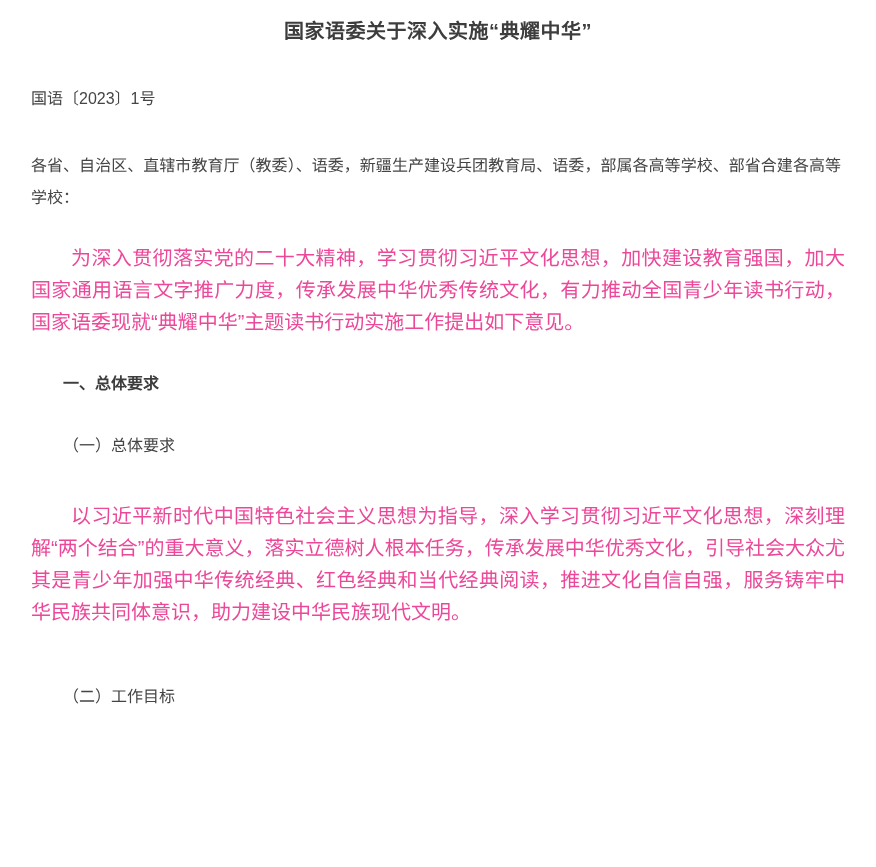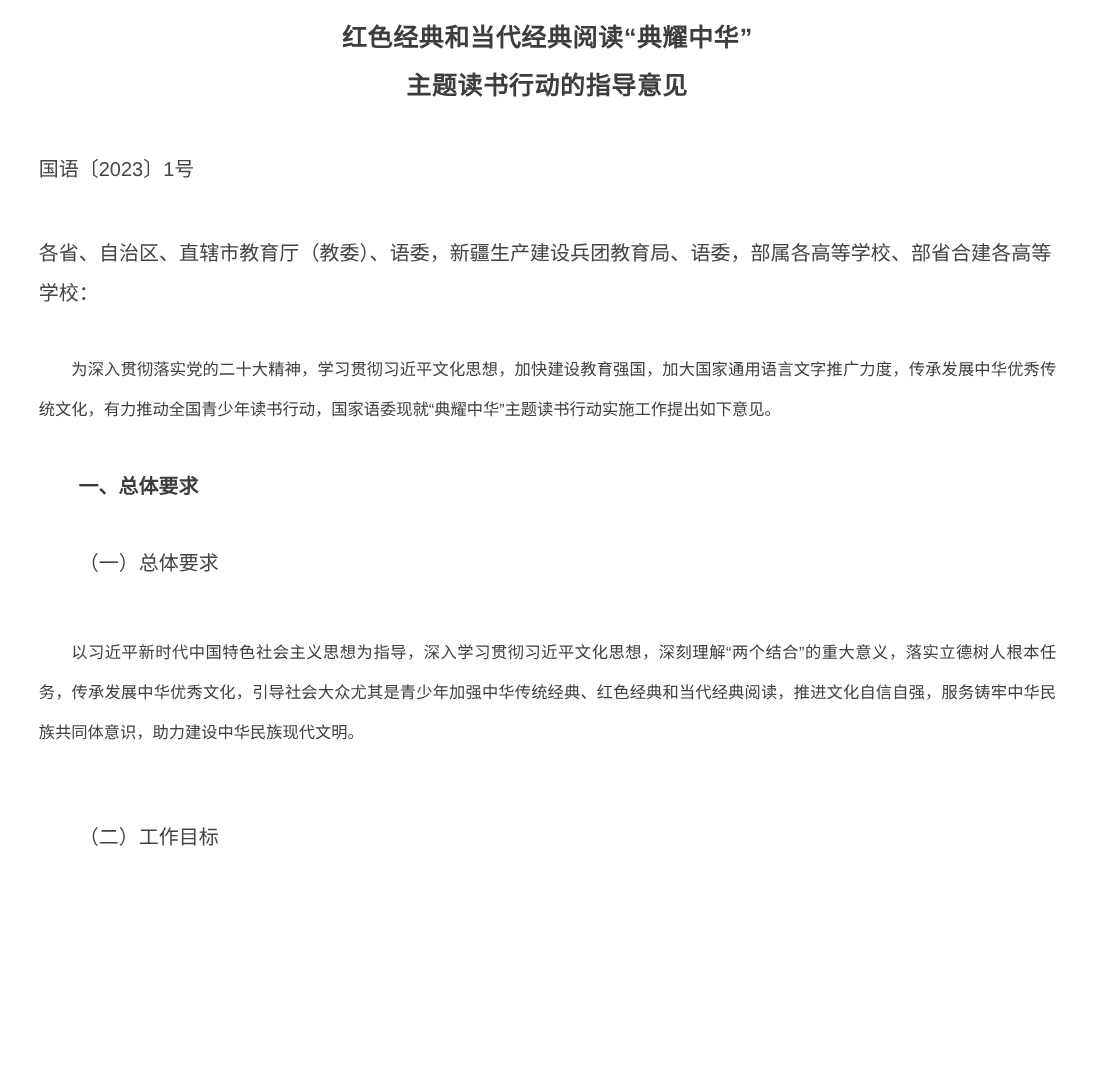--- a/index.html
+++ b/index.html
@@ -38,25 +38,25 @@
   }
   .salutation {
     margin: 40px 4px 0 0;
     font-size: 16px;
     line-height: 32px;
     text-align: justify;
     color: #454545;
   }
   .para {
     margin: 28px 0 0 0;
-    font-size: 13px;
+    font-size: 20px;
     line-height: 32px;
     text-indent: 2em;
     text-align: justify;
-    color: #404040;
+    color: #ec4899;
   }
   .section-heading {
     margin: 30px 0 0 0;
     font-size: 16px;
     font-weight: 700;
     line-height: 32px;
     text-indent: 2em;
     color: #3d3d3d;
   }
   .sub-heading {
@@ -69,22 +69,21 @@
   }
   .sub-heading.second { margin-top: 53px; }
   .body-para { margin-top: 38px; }
 </style>
 </head>
 <body>
 
 <div class="page">
 
   <h1 class="doc-title">
-    <span class="title-line">红色经典和当代经典阅读“典耀中华”</span>
-    <span class="title-line">主题读书行动的指导意见</span>
+    <span class="title-line">国家语委关于深入实施“典耀中华”</span>
   </h1>
 
   <div class="doc-number">国语〔2023〕1号</div>
 
   <p class="salutation">各省、自治区、直辖市教育厅（教委）、语委，新疆生产建设兵团教育局、语委，部属各高等学校、部省合建各高等学校：</p>
 
   <p class="para">为深入贯彻落实党的二十大精神，学习贯彻习近平文化思想，加快建设教育强国，加大国家通用语言文字推广力度，传承发展中华优秀传统文化，有力推动全国青少年读书行动，国家语委现就“典耀中华”主题读书行动实施工作提出如下意见。</p>
 
   <h2 class="section-heading">一、总体要求</h2>
 

